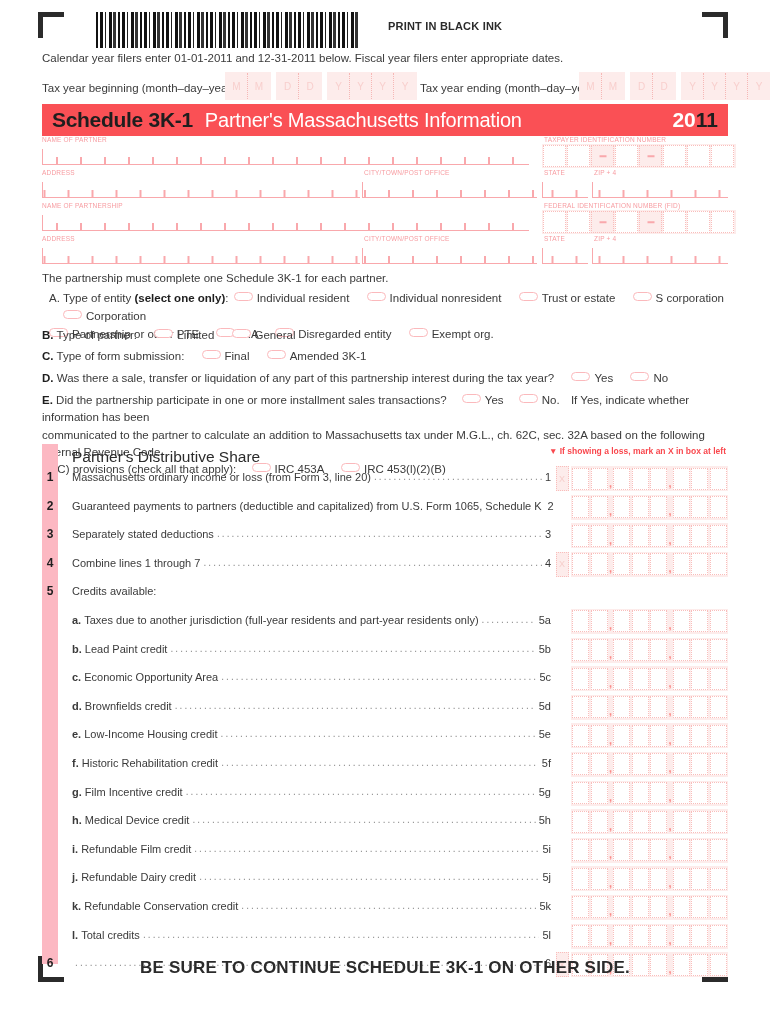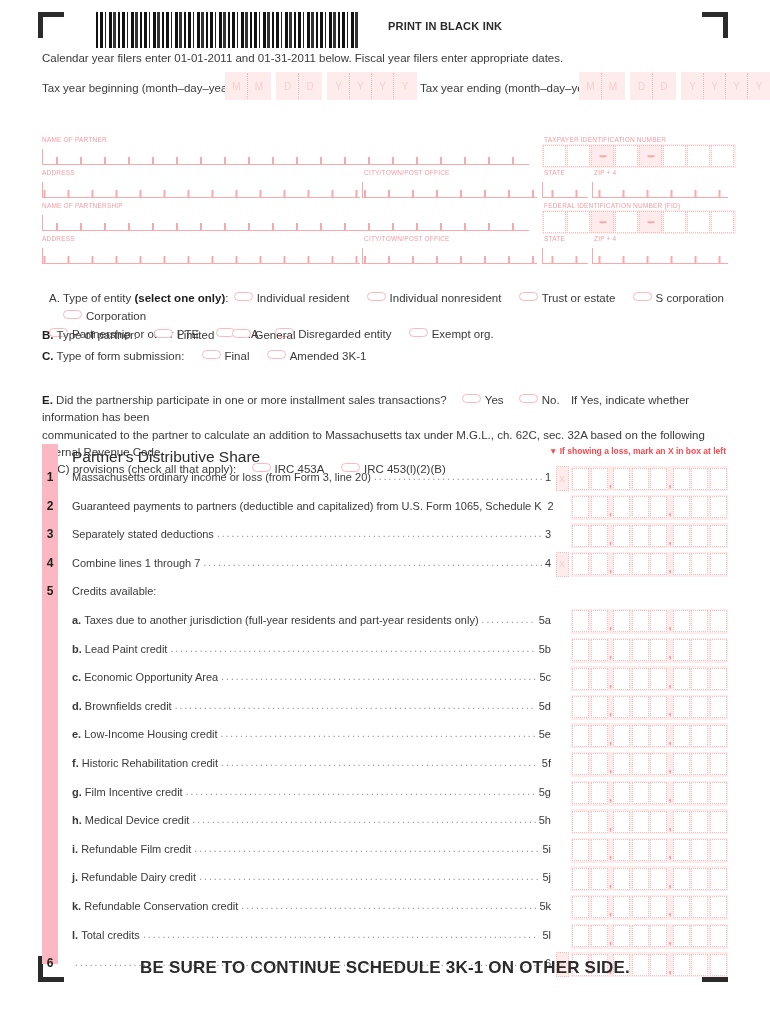--- a/index.html
+++ b/index.html
@@ -140,21 +140,21 @@
   <div class="corner tl"></div>
   <div class="corner tr"></div>
   <div class="corner bl"></div>
   <div class="corner br"></div>
 
   <div class="topbar">
     <div class="barcode"></div>
     <div class="print-ink">PRINT IN BLACK INK</div>
   </div>
 
-  <div class="cal-line">Calendar year filers enter 01-01-2011 and 01-31-2011 below. Fiscal year filers enter appropriate dates.</div>
+  <div class="cal-line">Calendar year filers enter 01-01-2011 and 12-31-2011 below. Fiscal year filers enter appropriate dates.</div>
 
   <div class="taxrow">
     <div class="ty-label begin">Tax year beginning (month–day–year)</div>
     <div class="dateboxes b1">
       <div class="dgroup">
           <div class="dcell">M</div>
           <div class="dcell">M</div>
         </div>
       <div class="dgroup">
           <div class="dcell">D</div>
@@ -179,20 +179,25 @@
         </div>
       <div class="dgroup">
           <div class="dcell">Y</div>
           <div class="dcell">Y</div>
           <div class="dcell">Y</div>
           <div class="dcell">Y</div>
         </div>
     </div>
   </div>
 
+  <div class="banner">
+    <span class="sched">Schedule 3K-1</span>
+    <span class="ttl">Partner's Massachusetts Information</span>
+    <span class="yr"><span class="w">20</span><span class="d">11</span></span>
+  </div>
 
   <div class="namearea">
 
     <div class="fieldrow">
       <div class="flabel" style="left:0">NAME OF PARTNER</div>
       <div class="combline" style="left:0; width:487px"></div>
       <div class="flabel" style="left:502px">TAXPAYER IDENTIFICATION NUMBER</div>
       <div class="idbox" style="left:500px">
         <div class="idcell"></div>
           <div class="idcell"></div>
@@ -238,20 +243,21 @@
       <div class="flabel" style="left:322px">CITY/TOWN/POST OFFICE</div>
       <div class="combline" style="left:320px; width:175px"></div>
       <div class="flabel" style="left:502px">STATE</div>
       <div class="combline" style="left:500px; width:46px"></div>
       <div class="flabel" style="left:552px">ZIP + 4</div>
       <div class="combline" style="left:550px; width:136px"></div>
     </div>
 
   </div>
 
+  <div class="statement">The partnership must complete one Schedule 3K-1 for each partner.</div>
 
   <div class="sect secA">
     <span>A.</span>
     <span>Type of entity </span><b>(select one only)</b><span>:</span>
     <span class="cbx"></span><span>Individual resident</span>
     <span class="cbx" style="margin-left:14px"></span><span>Individual nonresident</span>
     <span class="cbx" style="margin-left:14px"></span><span>Trust or estate</span>
     <span class="cbx" style="margin-left:14px"></span><span>S corporation</span>
     <span class="cbx" style="margin-left:14px"></span><span>Corporation</span>
     <br>
@@ -268,20 +274,26 @@
     <span class="cbx" style="margin-left:14px"></span><span>General</span>
   </div>
 
   <div class="sect secC">
     <b>C.</b>
     <span>Type of form submission:</span>
     <span class="cbx" style="margin-left:14px"></span><span>Final</span>
     <span class="cbx" style="margin-left:14px"></span><span>Amended 3K-1</span>
   </div>
 
+  <div class="sect secD">
+    <b>D.</b>
+    <span>Was there a sale, transfer or liquidation of any part of this partnership interest during the tax year?</span>
+    <span class="cbx" style="margin-left:14px"></span><span>Yes</span>
+    <span class="cbx" style="margin-left:14px"></span><span>No</span>
+  </div>
 
   <div class="sect secE">
     <div class="body">
       <b>E.</b>
       <span>Did the partnership participate in one or more installment sales transactions?</span>
       <span class="cbx" style="margin-left:12px"></span><span>Yes</span>
       <span class="cbx" style="margin-left:12px"></span><span>No.</span>
       <span style="margin-left:8px">If Yes, indicate whether information has been</span>
       <div>communicated to the partner to calculate an addition to Massachusetts tax under M.G.L., ch. 62C, sec. 32A based on the following Internal Revenue Code</div>
       <div>

